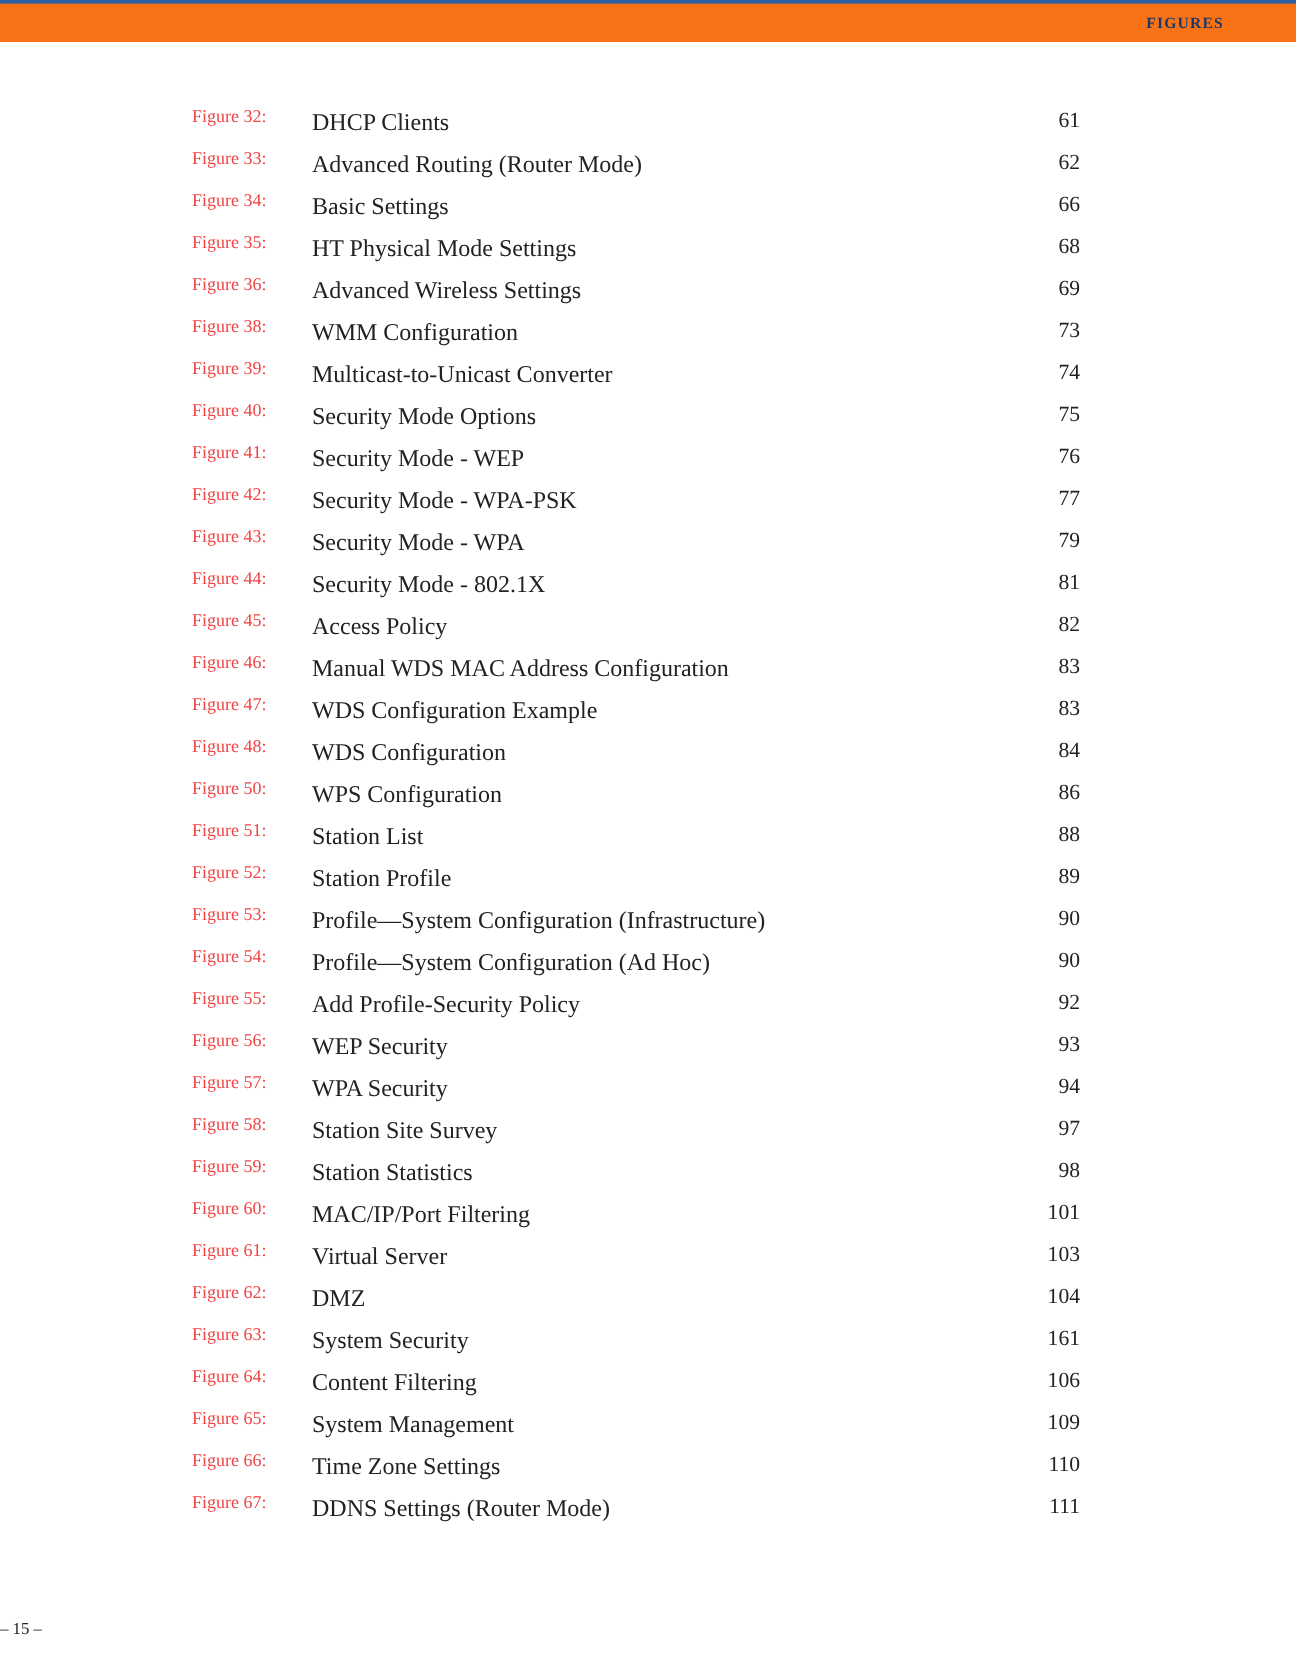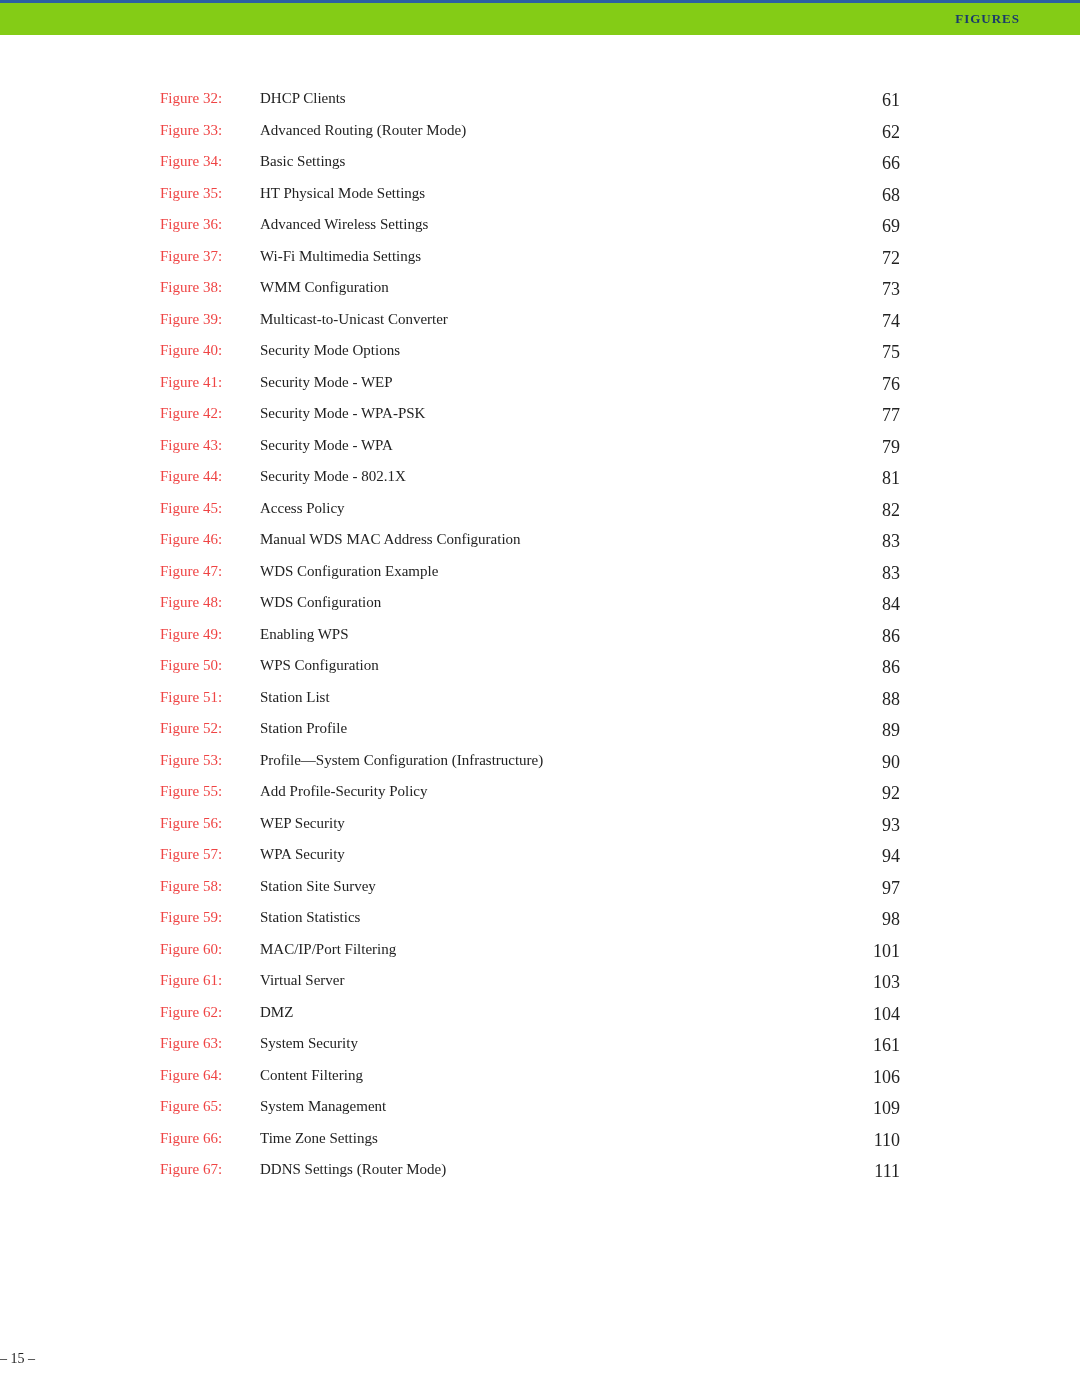--- a/index.html
+++ b/index.html
@@ -14,21 +14,21 @@
       background: #ffffff;
       font-family: Georgia, 'Times New Roman', serif;
       font-size: 15px;
       color: #222222;
       position: relative;
     }
 
     .page-header {
       width: 100%;
       border-top: 3px solid #2c5fa3;
-      background: #84cc16;
+      background: #f97316;
       padding: 8px 60px 8px 60px;
       display: flex;
       justify-content: flex-end;
       align-items: center;
       margin-bottom: 40px;
     }
 
     .header-title {
       font-size: 13px;
       font-variant: small-caps;
@@ -55,21 +55,21 @@
       white-space: nowrap;
       padding-right: 4px;
       color: #ef4444;
       font-size: 15px;
       vertical-align: top;
       width: 100px;
     }
 
     .toc-title {
       color: #222;
-      font-size: 15px;
+      font-size: 20px;
       vertical-align: top;
       padding-right: 10px;
     }
 
     .toc-page {
       text-align: right;
       white-space: nowrap;
       color: #222;
       font-size: 18px;
       vertical-align: top;
@@ -115,25 +115,20 @@
           <td class="toc-label">Figure 35:</td>
           <td class="toc-title">HT Physical Mode Settings</td>
           <td class="toc-page">68</td>
         </tr>
         <tr>
           <td class="toc-label">Figure 36:</td>
           <td class="toc-title">Advanced Wireless Settings</td>
           <td class="toc-page">69</td>
         </tr>
         <tr>
-          <td class="toc-label">Figure 37:</td>
-          <td class="toc-title">Wi-Fi Multimedia Settings</td>
-          <td class="toc-page">72</td>
-        </tr>
-        <tr>
           <td class="toc-label">Figure 38:</td>
           <td class="toc-title">WMM Configuration</td>
           <td class="toc-page">73</td>
         </tr>
         <tr>
           <td class="toc-label">Figure 39:</td>
           <td class="toc-title">Multicast-to-Unicast Converter</td>
           <td class="toc-page">74</td>
         </tr>
         <tr>
@@ -175,45 +170,45 @@
           <td class="toc-label">Figure 47:</td>
           <td class="toc-title">WDS Configuration Example</td>
           <td class="toc-page">83</td>
         </tr>
         <tr>
           <td class="toc-label">Figure 48:</td>
           <td class="toc-title">WDS Configuration</td>
           <td class="toc-page">84</td>
         </tr>
         <tr>
-          <td class="toc-label">Figure 49:</td>
-          <td class="toc-title">Enabling WPS</td>
-          <td class="toc-page">86</td>
-        </tr>
-        <tr>
           <td class="toc-label">Figure 50:</td>
           <td class="toc-title">WPS Configuration</td>
           <td class="toc-page">86</td>
         </tr>
         <tr>
           <td class="toc-label">Figure 51:</td>
           <td class="toc-title">Station List</td>
           <td class="toc-page">88</td>
         </tr>
         <tr>
           <td class="toc-label">Figure 52:</td>
           <td class="toc-title">Station Profile</td>
           <td class="toc-page">89</td>
         </tr>
         <tr>
           <td class="toc-label">Figure 53:</td>
           <td class="toc-title">Profile—System Configuration (Infrastructure)</td>
           <td class="toc-page">90</td>
         </tr>
         <tr>
+          <td class="toc-label">Figure 54:</td>
+          <td class="toc-title">Profile—System Configuration (Ad Hoc)</td>
+          <td class="toc-page">90</td>
+        </tr>
+        <tr>
           <td class="toc-label">Figure 55:</td>
           <td class="toc-title">Add Profile-Security Policy</td>
           <td class="toc-page">92</td>
         </tr>
         <tr>
           <td class="toc-label">Figure 56:</td>
           <td class="toc-title">WEP Security</td>
           <td class="toc-page">93</td>
         </tr>
         <tr>

